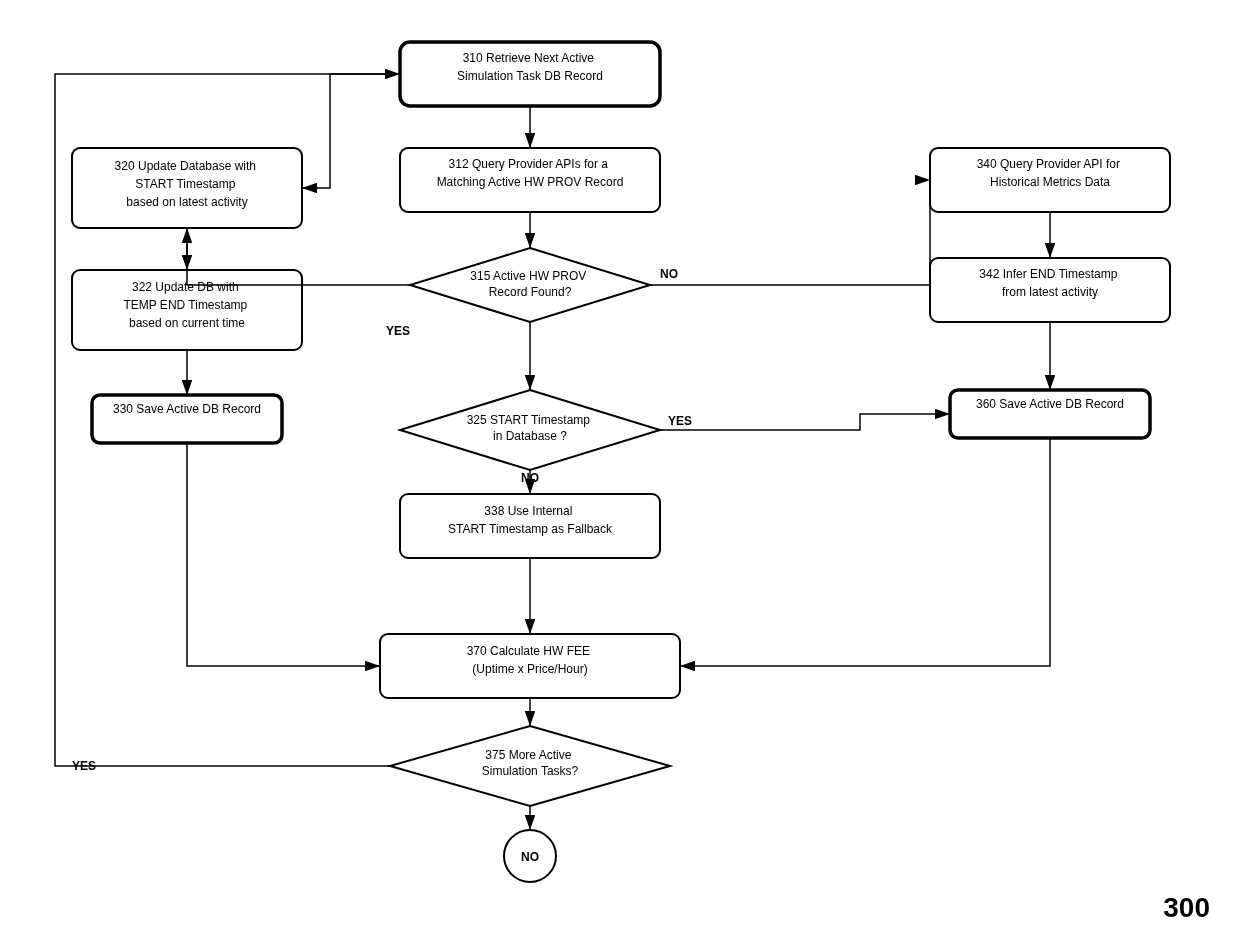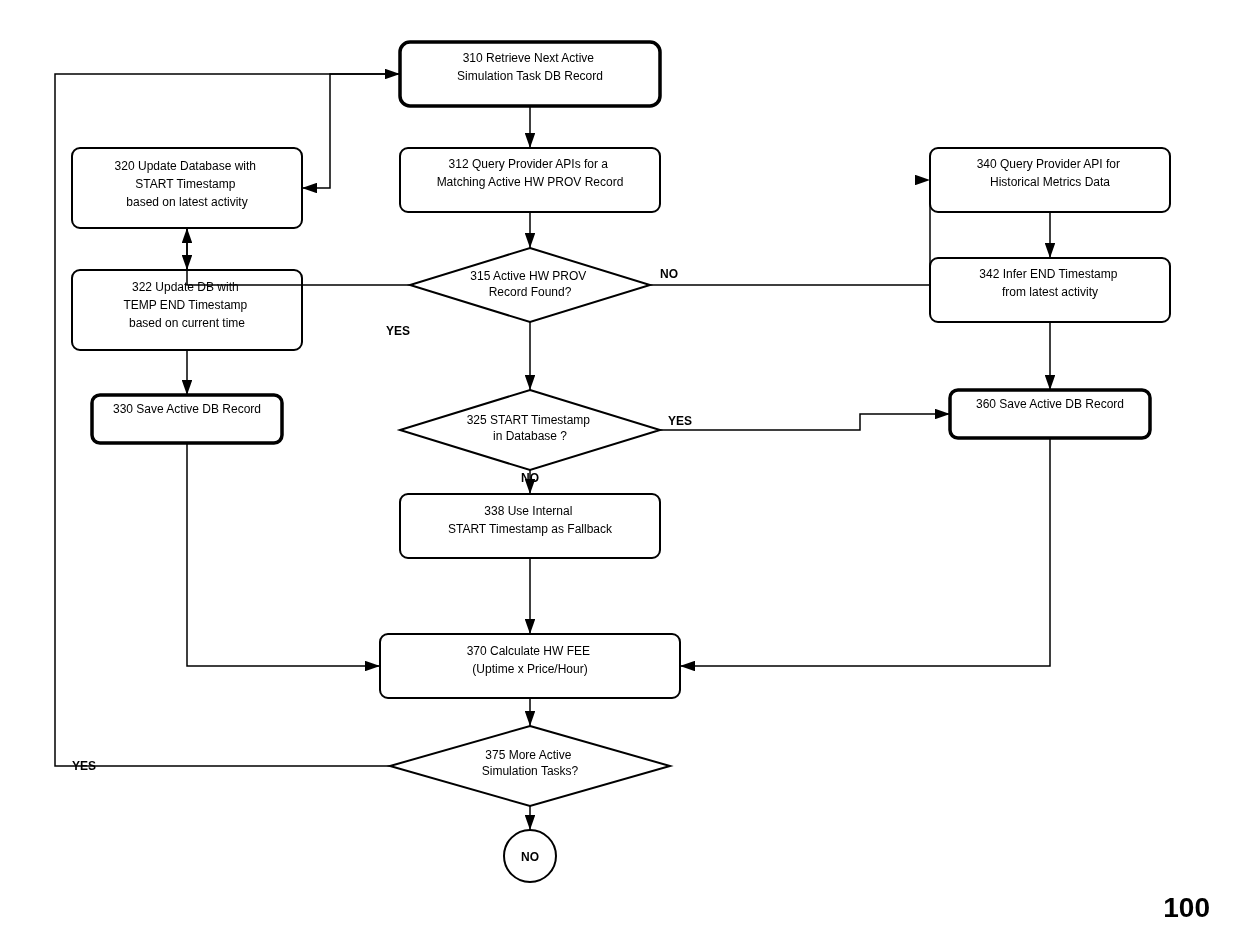--- a/index.html
+++ b/index.html
@@ -158,13 +158,13 @@
   <line x1="530" y1="698" x2="530" y2="726" stroke="black" stroke-width="1.5" marker-end="url(#arrowhead)"></line>
 
   <line x1="530" y1="806" x2="530" y2="830" stroke="black" stroke-width="1.5" marker-end="url(#arrowhead)"></line>
 
   <polyline points="390,766 55,766 55,74 400,74" stroke="black" stroke-width="1.5" fill="none" marker-end="url(#arrowhead)"></polyline>
 
   <polyline points="400,74 330,74 330,188 302,188" stroke="black" stroke-width="1.5" fill="none" marker-end="url(#arrowhead)"></polyline>
 
 </svg>
 
-<div class="page-num">100</div>
+<div class="page-num">300</div>
 
 </body></html>

